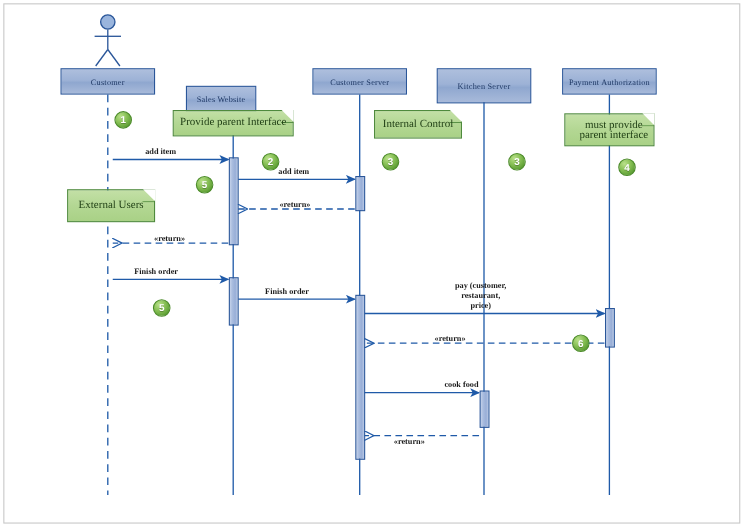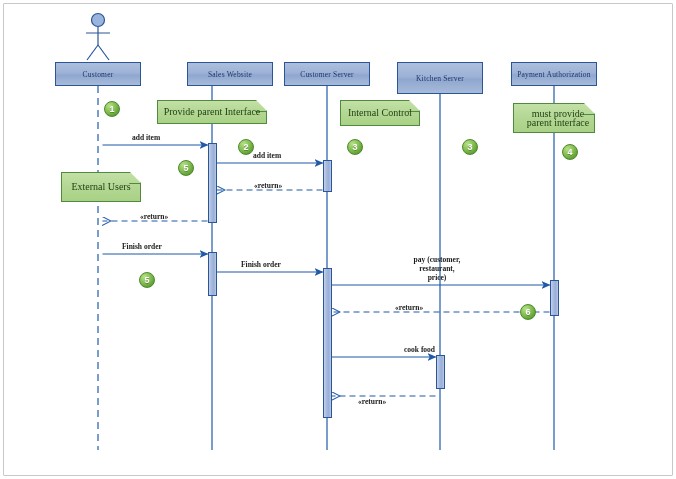--- a/index.html
+++ b/index.html
@@ -11,21 +11,20 @@
   body {
     font-family: "Liberation Serif", "DejaVu Serif", serif;
   }
   #canvas {
     position: relative;
     width: 676px;
     height: 479px;
     background: #ffffff;
     box-sizing: border-box;
     overflow: hidden;
-    border-radius: 12px;
   }
   #page-border {
     position: absolute;
     left: 3px;
     top: 3px;
     width: 670px;
     height: 473px;
     border: 1px solid #c8c8c8;
     box-sizing: border-box;
     pointer-events: none;
@@ -175,21 +174,21 @@
         <line x1="549.5" x2="331.5" y1="312" y2="312" stroke="#1f5aa8" stroke-width="1.2" stroke-dasharray="6 4" marker-end="url(#arrow-open)"></line>
         <line x1="331.5" x2="435.5" y1="357" y2="357" stroke="#1f5aa8" stroke-width="1.2" marker-end="url(#arrow-solid)"></line>
         <line x1="435.5" x2="331.5" y1="396" y2="396" stroke="#1f5aa8" stroke-width="1.2" stroke-dasharray="6 4" marker-end="url(#arrow-open)"></line>
       </g>
   </svg>
 
   <div id="headers-host">
       <div class="lifeline-box" style="left: 55px; top: 62px; width: 86px; height: 24px;">
         <span>Customer</span>
       </div>
-      <div class="lifeline-box" style="left: 169px; top: 62px; width: 86px; height: 24px; margin-left: 18px;">
+      <div class="lifeline-box" style="left: 169px; top: 78px; width: 64px; height: 24px;">
         <span>Sales Website</span>
       </div>
       <div class="lifeline-box" style="left: 284px; top: 62px; width: 86px; height: 24px;">
         <span>Customer Server</span>
       </div>
       <div class="lifeline-box" style="left: 397px; top: 62px; width: 86px; height: 32px;">
         <span>Kitchen Server</span>
       </div>
       <div class="lifeline-box" style="left: 511px; top: 62px; width: 86px; height: 24px;">
         <span>Payment Authorization</span>

